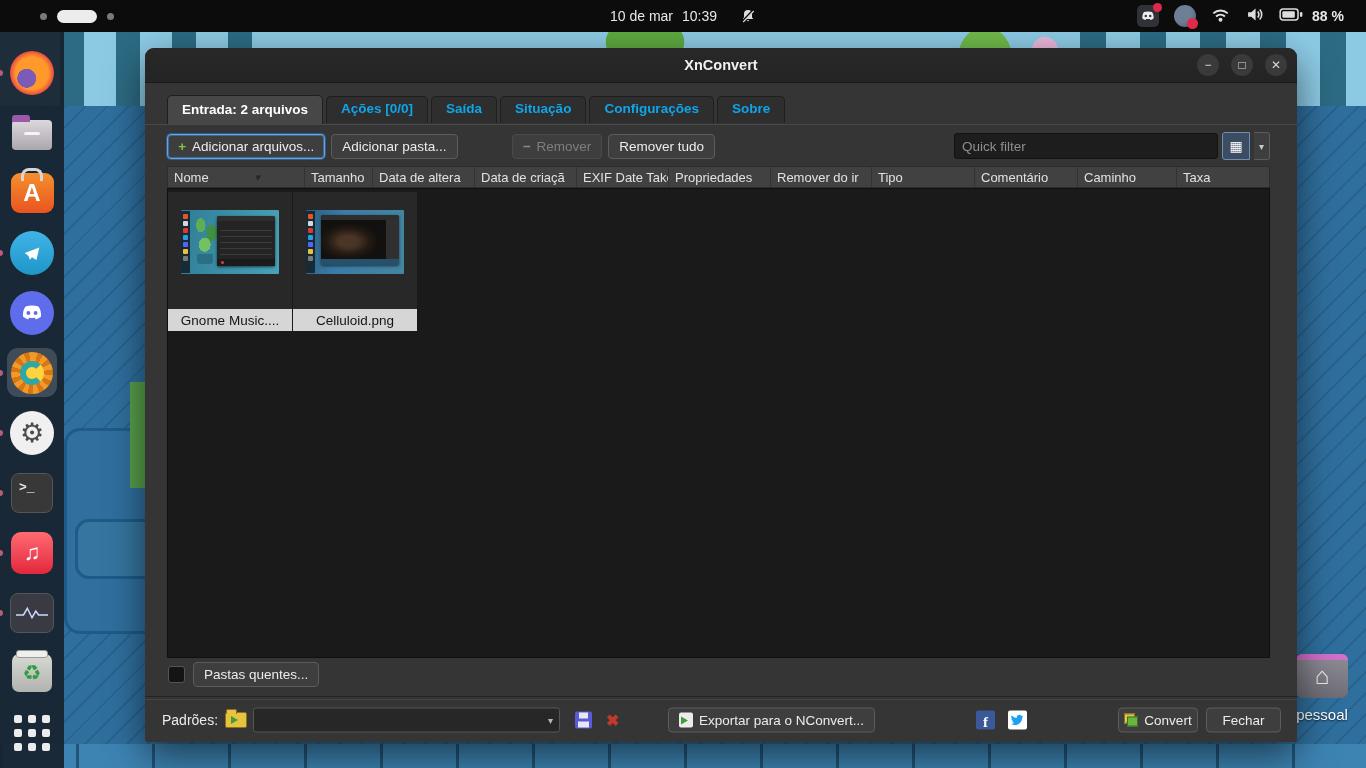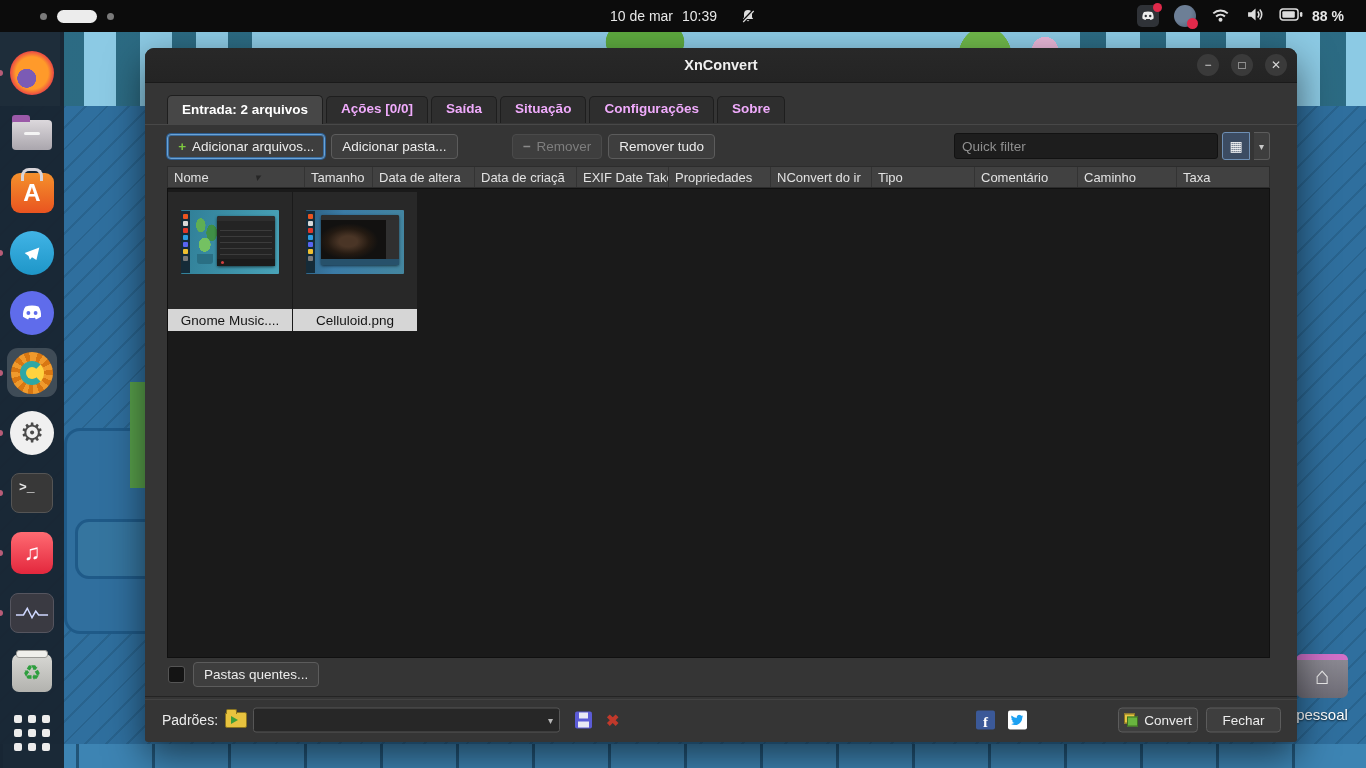--- a/index.html
+++ b/index.html
@@ -104,21 +104,21 @@
   .titlebar{position:absolute;left:0;top:0;right:0;height:34px;background:linear-gradient(#282828,#242424);
     border-radius:9px 9px 0 0;display:flex;align-items:center;justify-content:center;border-bottom:1px solid #1a1a1a;}
   .title{font-weight:bold;font-size:14.5px;color:#f0f0f0;}
   .winbtns{position:absolute;right:10px;top:6px;display:flex;gap:12px;}
   .wbtn{width:22px;height:22px;border-radius:50%;background:#3a3a3a;color:#d8d8d8;
     display:flex;align-items:center;justify-content:center;font-size:12px;line-height:1;}
 
   .tabstrip{position:absolute;left:0;top:48px;right:0;height:28px;border-bottom:1px solid #484848;}
   .tabs{position:absolute;left:22px;bottom:0;display:flex;gap:3px;align-items:center;font-weight:bold;}
   .tab{background:#2e2e2e;border:1px solid #1e1e1e;border-bottom:none;border-radius:5px 5px 0 0;
-    padding:4px 14px 5px;color:#f0abfc;font-size:13.5px;height:17px;}
+    padding:4px 14px 5px;color:#0ea5e9;font-size:13.5px;height:17px;}
   .tab.active{background:#474747;color:#fff;padding-top:6px;}
 
   .toolbar{position:absolute;left:22px;right:27px;top:84px;height:28px;display:flex;align-items:center;gap:6px;}
   .btn{background:#3e3e3e;border:1px solid #5c5c5c;border-radius:4px;color:#ececec;
     padding:4px 10px;font-size:13.5px;display:flex;align-items:center;gap:6px;white-space:nowrap;}
   .btn.focused{border-color:#6ba3d6;box-shadow:0 0 0 1px #3a6b9b inset,0 0 0 1px #2c5e92;}
   .btn.disabled{color:#7e7e7e;border-color:#4a4a4a;}
   .plus{color:#7ec940;font-weight:bold;}
   .minus{color:#8a8a8a;font-weight:bold;}
   .sp{width:42px;}
@@ -389,21 +389,21 @@
     <div class="hdr">
       <span class="hcell" style="width:137px">
         <span>Nome</span>
         <i class="sort">▾</i>
       </span>
       <span class="hcell" style="width:68px">Tamanho</span>
       <span class="hcell" style="width:102px">Data de altera</span>
       <span class="hcell" style="width:102px">Data de criaçã</span>
       <span class="hcell" style="width:92px">EXIF Date Take</span>
       <span class="hcell" style="width:102px">Propriedades</span>
-      <span class="hcell" style="width:101px">NConvert do ir</span>
+      <span class="hcell" style="width:101px">Remover do ir</span>
       <span class="hcell" style="width:103px">Tipo</span>
       <span class="hcell" style="width:103px">Comentário</span>
       <span class="hcell" style="width:99px">Caminho</span>
       <span class="hcell">Taxa</span>
     </div>
 
     <div class="list">
       <div class="cells">
         <div class="cell">
           <div class="thumbwrap">
@@ -465,20 +465,24 @@
     <div class="botsep"></div>
 
     <div class="botbar">
       <span class="b-abs lbl-padroes">Padrões:</span>
       <span class="b-abs ic-folder"></span>
       <span class="b-abs combo">
         <span>▾</span>
       </span>
       <span class="b-abs ic-floppy"></span>
       <span class="b-abs ic-xred">✖</span>
+      <span class="b-abs btn exportbtn">
+        <i class="ic-export"></i>
+        <span>Exportar para o NConvert...</span>
+      </span>
       <span class="b-abs ic-fb">f</span>
       <span class="b-abs ic-tw">
         <svg width="13" height="11" viewBox="0 0 16 13">
             <path d="M15 1.8c-.6.3-1.2.4-1.8.5A3.2 3.2 0 0 0 14.6.5c-.6.4-1.3.6-2 .8A3.1 3.1 0 0 0 7.2 4.1 8.9 8.9 0 0 1 .8 1a3.1 3.1 0 0 0 1 4.2c-.5 0-1-.2-1.4-.4 0 1.5 1 2.7 2.5 3-.5.2-1 .2-1.4.1.4 1.2 1.5 2.1 2.9 2.1A6.3 6.3 0 0 1 0 11.4 8.9 8.9 0 0 0 4.8 12.8c5.8 0 9-4.8 9-9v-.4c.6-.4 1.1-1 1.2-1.6z" fill="#1da1f2"></path>
           </svg>
       </span>
       <span class="b-abs btn convertbtn">
         <i class="ic-convert"></i>
         <span>Convert</span>
       </span>

